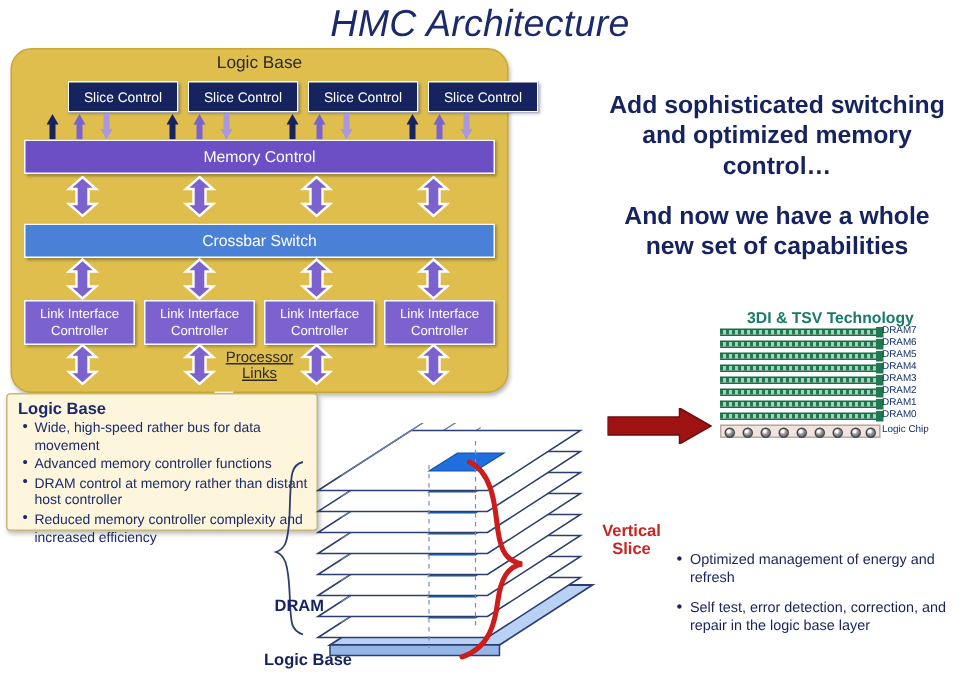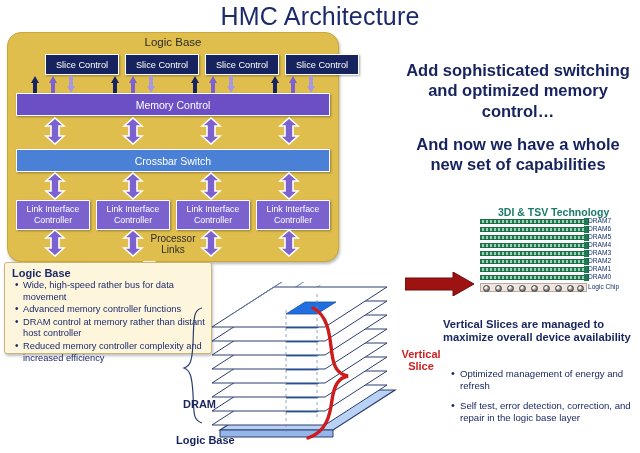--- a/index.html
+++ b/index.html
@@ -9,21 +9,21 @@
     font-family:"Liberation Sans", sans-serif;
     color:#1b2a6b;
     position:relative;
   }
   .root{position:absolute;inset:0;}
 
   
   .title{
     position:absolute;left:0;top:2px;width:640px;
     text-align:center;
-    font-size:25px;color:#1b2a6b;letter-spacing:.2px;
+    font-size:25px;color:#1b2a6b;letter-spacing:.2px;font-style:italic;
   }
 
   
   .logicbase{
     position:absolute;left:7px;top:32px;width:330px;height:228px;
     background:#dfbe4e;
     border:1px solid #c9a838;
     border-radius:14px;
     box-shadow:1px 2px 3px rgba(0,0,0,.28);
   }
@@ -81,20 +81,21 @@
   .lic{
     flex:1;height:28px;background:#7b62cf;border:1px solid #ffffff;
     color:#ffffff;font-size:8.8px;line-height:1.22;
     display:flex;flex-direction:column;align-items:center;justify-content:center;
     box-shadow:1px 1px 2px rgba(0,0,0,.35);
   }
   .proclinks{
     position:absolute;left:0;top:200px;width:100%;
     text-align:center;font-size:10px;color:#2b2b2b;line-height:1.12;
     pointer-events:none;
+    text-decoration:underline;
   }
 
   
   .callout{
     position:absolute;left:4px;top:262px;width:208px;height:92px;
     background:#fdf6dd;border:1px solid #c8b77c;border-radius:3px;
     box-shadow:1px 2px 3px rgba(0,0,0,.25);
     padding:4px 6px 0 7px;box-sizing:border-box;
   }
   .callout h4{margin:0 0 1px 0;font-size:11px;color:#1b2a6b;}
@@ -432,21 +433,20 @@
     <span class="bump" style="left:87px;"></span>
     <span class="bump" style="left:97px;"></span>
   </div>
 
   <div class="redarrow">
     <svg width="70" height="24" viewBox="0 0 70 24">
       <polygon points="0,6 48,6 48,0 69,12 48,24 48,18 0,18" fill="#9e1212" stroke="#6d0d0d" stroke-width="1"></polygon>
     </svg>
   </div>
 
-  <div class="vs-head">Vertical Slices are managed to maximize overall device availability</div>
   <ul class="vs-list">
     <li>Optimized management of energy and refresh</li>
     <li>Self test, error detection, correction, and repair in the logic base layer</li>
   </ul>
 
   <div class="stack">
     <svg width="235" height="171" viewBox="0 0 235 171">
       <defs>
         <g id="plane">
           <polygon points="0,40 62,0 175,0 113,40" fill="#ffffff" stroke="#2b3e6e" stroke-width="1.1"></polygon>

